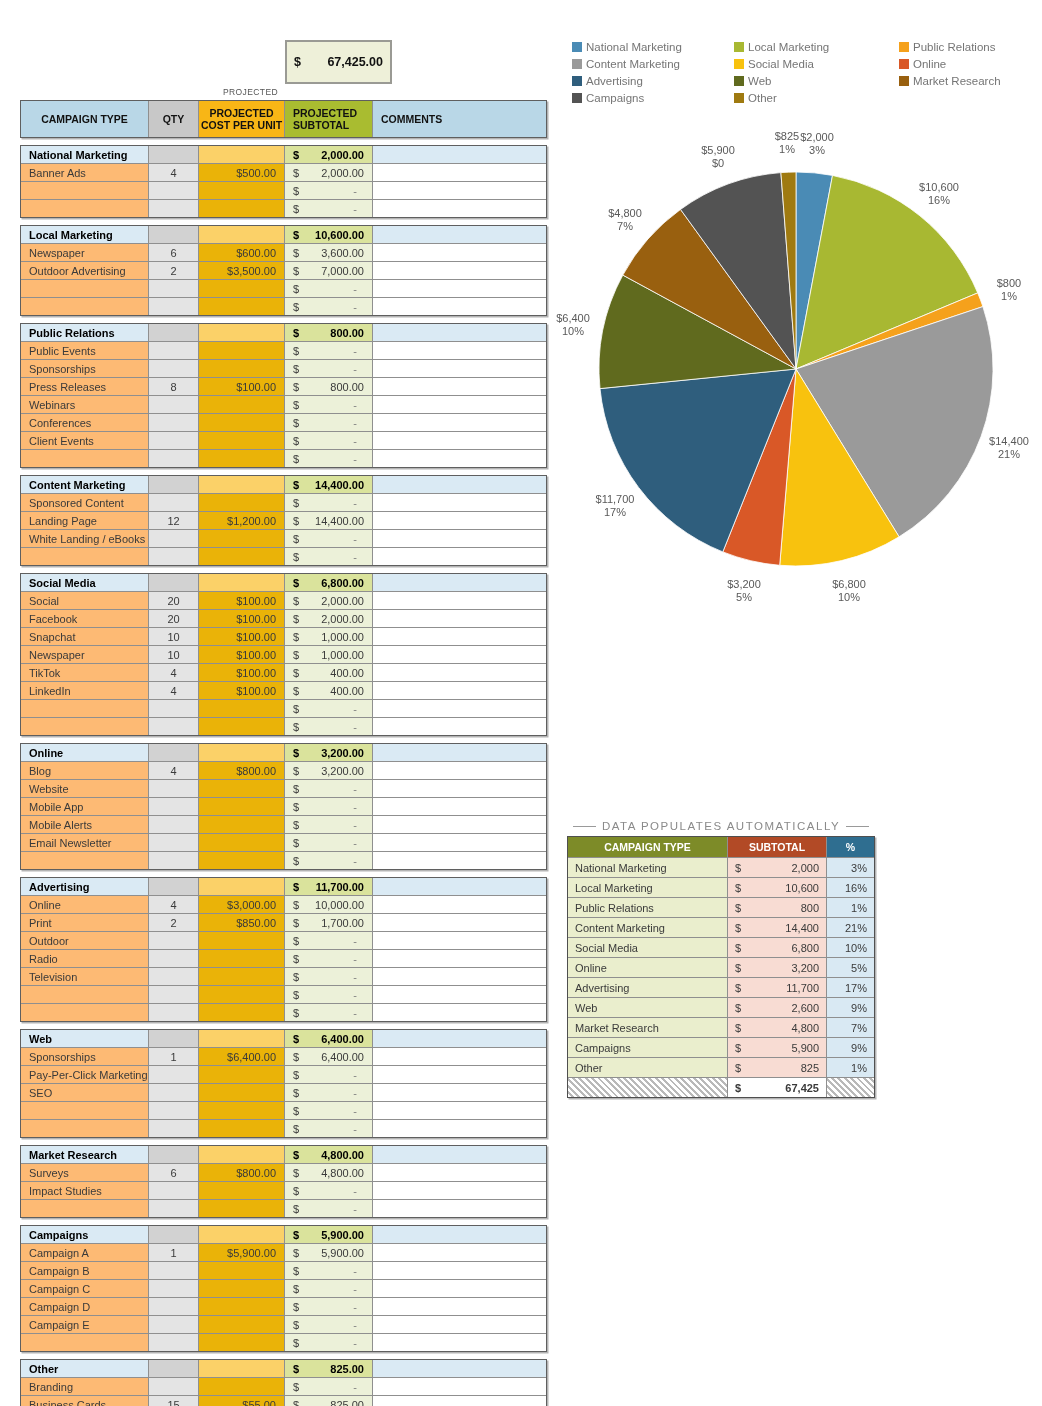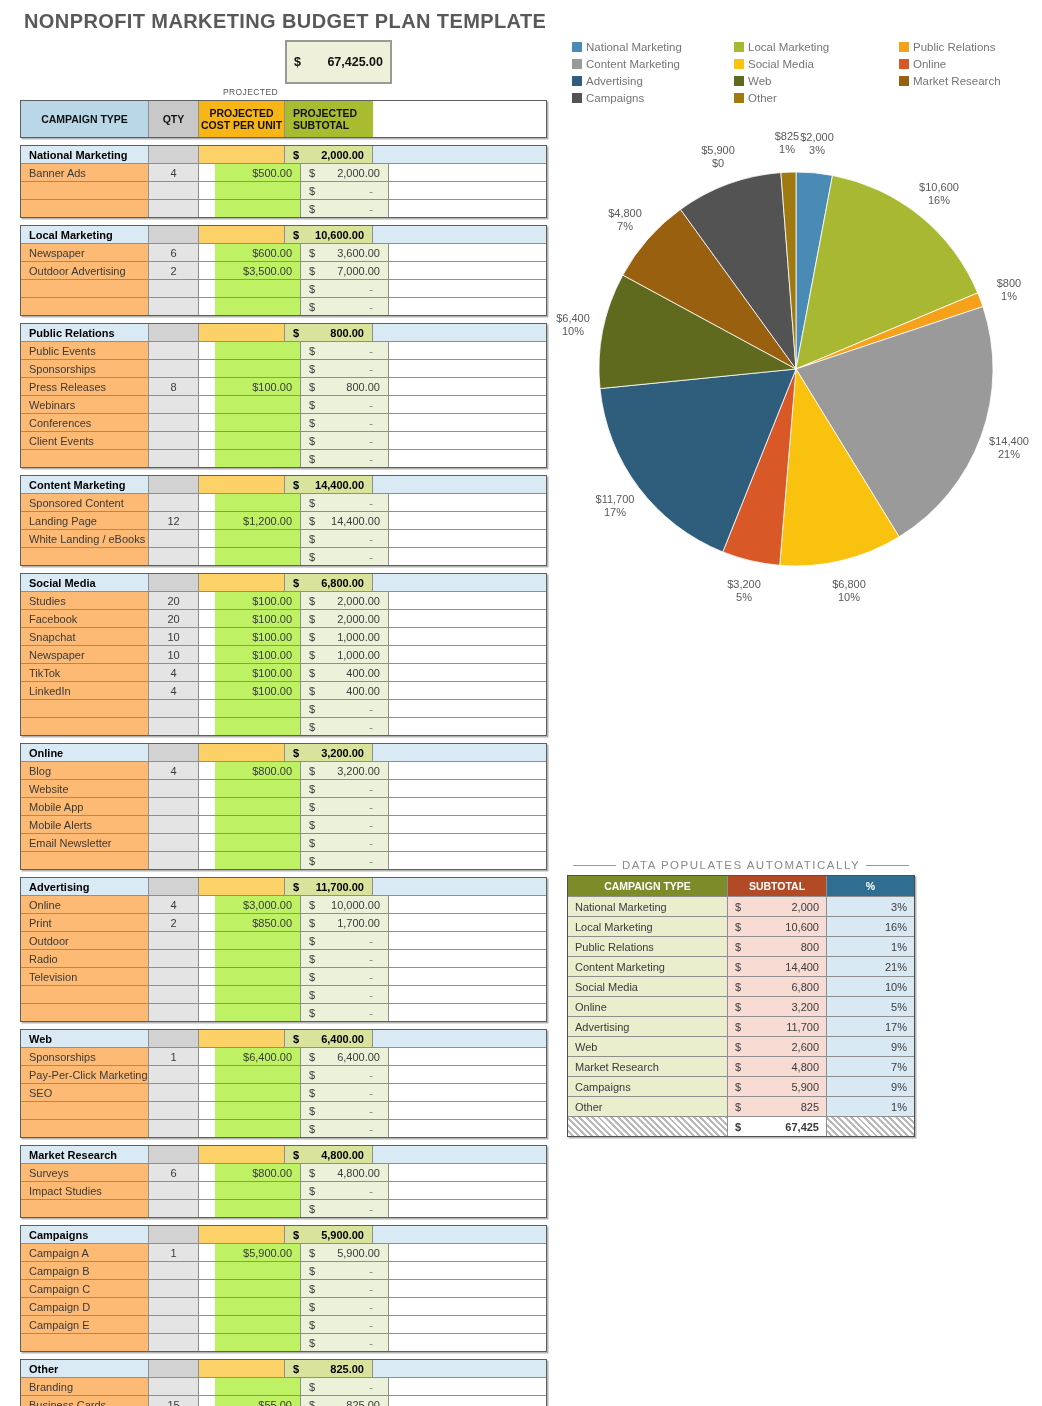--- a/index.html
+++ b/index.html
@@ -41,27 +41,27 @@
   .h-cost{background:#f8b616;justify-content:center;text-align:center;padding-right:0;}
   .h-sub{background:#a9bc30;justify-content:flex-start;}
   .h-com{background:#b9d7e7;}
   .section-row > .c-camp{background:#daeaf4;font-weight:bold;color:#000;}
   .section-row > .c-qty{background:#d2d2d2;}
   .section-row > .c-cost{background:#fbd168;}
   .section-row > .c-sub{background:#dae39c;font-weight:bold;color:#000;}
   .section-row > .c-com{background:#daeaf4;}
   .data-row > .c-camp{background:#fdba74;}
   .data-row > .c-qty{background:#e4e4e4;}
-  .data-row > .c-cost{background:#bef264;margin-left:16px;}
+  .data-row > .c-cost{background:#eab308;}
   .data-row > .c-sub{background:#ecf1d9;}
   .data-row > .c-com{background:#fff;}
   .trow{font-size:11px;}
   .amt.dash{color:#808080;padding-right:7px;}
   
-  .summary-wrap{position:absolute;left:567px;top:859px;width:348px;}
+  .summary-wrap{position:absolute;left:567px;top:820px;width:308px;}
   .summary-caption{display:flex;align-items:center;font-size:11.5px;color:#8a8a8a;
                    letter-spacing:1.5px;margin-bottom:4px;white-space:nowrap;}
   .summary-caption .line{flex:1;border-top:1px solid #9a9a9a;margin:0 6px;}
   .summary-table{border:1px solid #4f4f4f;box-shadow:1.5px 1.5px 0 #b4b4b4;background:#fff;}
   .srow{display:flex;height:19px;border-bottom:1px solid #8f8f8f;font-size:11px;}
   .summary-table .srow:last-child{border-bottom:none;}
   .srow > div{border-right:1px solid #8f8f8f;display:flex;align-items:center;box-sizing:border-box;}
   .srow > div:last-child{border-right:none;}
   .s-camp{width:160px;flex:0 0 160px;padding-left:7px;}
   .s-sub{width:99px;flex:0 0 99px;justify-content:space-between;padding:0 7px;}
@@ -74,21 +74,20 @@
   .sdata .s-sub{background:#f8dcd3;}
   .sdata .s-pct{background:#d9e9f3;}
   .hatch{background:repeating-linear-gradient(45deg,#fff 0 2.5px,#b9b9b9 2.5px 4.5px) !important;}
   .total-row .s-sub{background:#fff;font-weight:bold;}
 </style>
 </head>
 <body>
 
 <div id="stage">
 
-  <div class="page-title">NONPROFIT MARKETING BUDGET PLAN TEMPLATE</div>
 
   <div class="proj-label">
     <div>PROJECTED</div>
     <div>SUBTOTAL</div>
     <div>TO DATE</div>
   </div>
 
   <div class="proj-box">
     <span>$</span>
     <span>67,425.00</span>
@@ -166,20 +165,21 @@
       <text x="237" y="12" text-anchor="middle" class="pie-label"><tspan x="237">$825</tspan><tspan x="237" dy="13">1%</tspan></text>
     </svg>
 
   <div class="budget-table">
     <div class="section">
       <div class="trow hdr-row">
         <div class="c-camp h-camp">CAMPAIGN TYPE</div>
         <div class="c-qty h-qty">QTY</div>
         <div class="c-cost h-cost">PROJECTED COST PER UNIT</div>
         <div class="c-sub h-sub">PROJECTED SUBTOTAL</div>
+        <div class="c-com h-com">COMMENTS</div>
       </div>
     </div>
   <div class="section">
         <div class="trow section-row">
           <div class="c-camp">National Marketing</div>
           <div class="c-qty"></div>
           <div class="c-cost"></div>
           <div class="c-sub">
             <span class="cur">$</span>
             <span class="amt">2,000.00</span>
@@ -408,21 +408,21 @@
           <div class="c-camp">Social Media</div>
           <div class="c-qty"></div>
           <div class="c-cost"></div>
           <div class="c-sub">
             <span class="cur">$</span>
             <span class="amt">6,800.00</span>
           </div>
           <div class="c-com"></div>
         </div>
         <div class="trow data-row">
-          <div class="c-camp">Studies</div>
+          <div class="c-camp">Social</div>
           <div class="c-qty">20</div>
           <div class="c-cost">$100.00</div>
           <div class="c-sub">
             <span class="cur">$</span>
             <span class="amt">2,000.00</span>
           </div>
           <div class="c-com"></div>
         </div>
         <div class="trow data-row">
           <div class="c-camp">Facebook</div>

